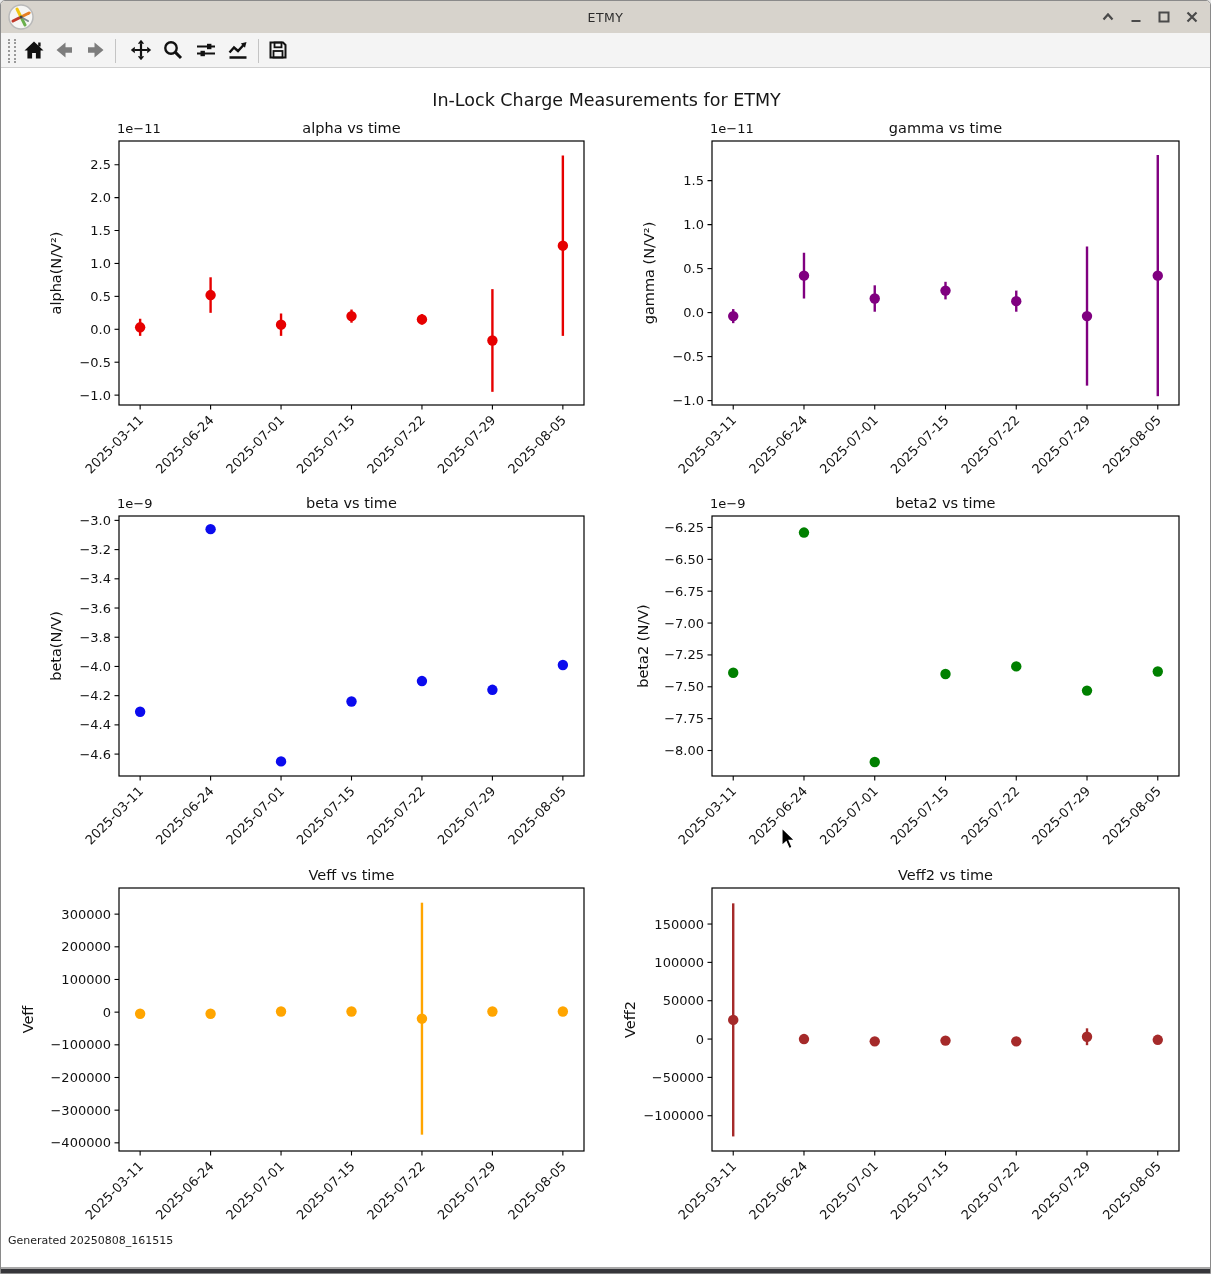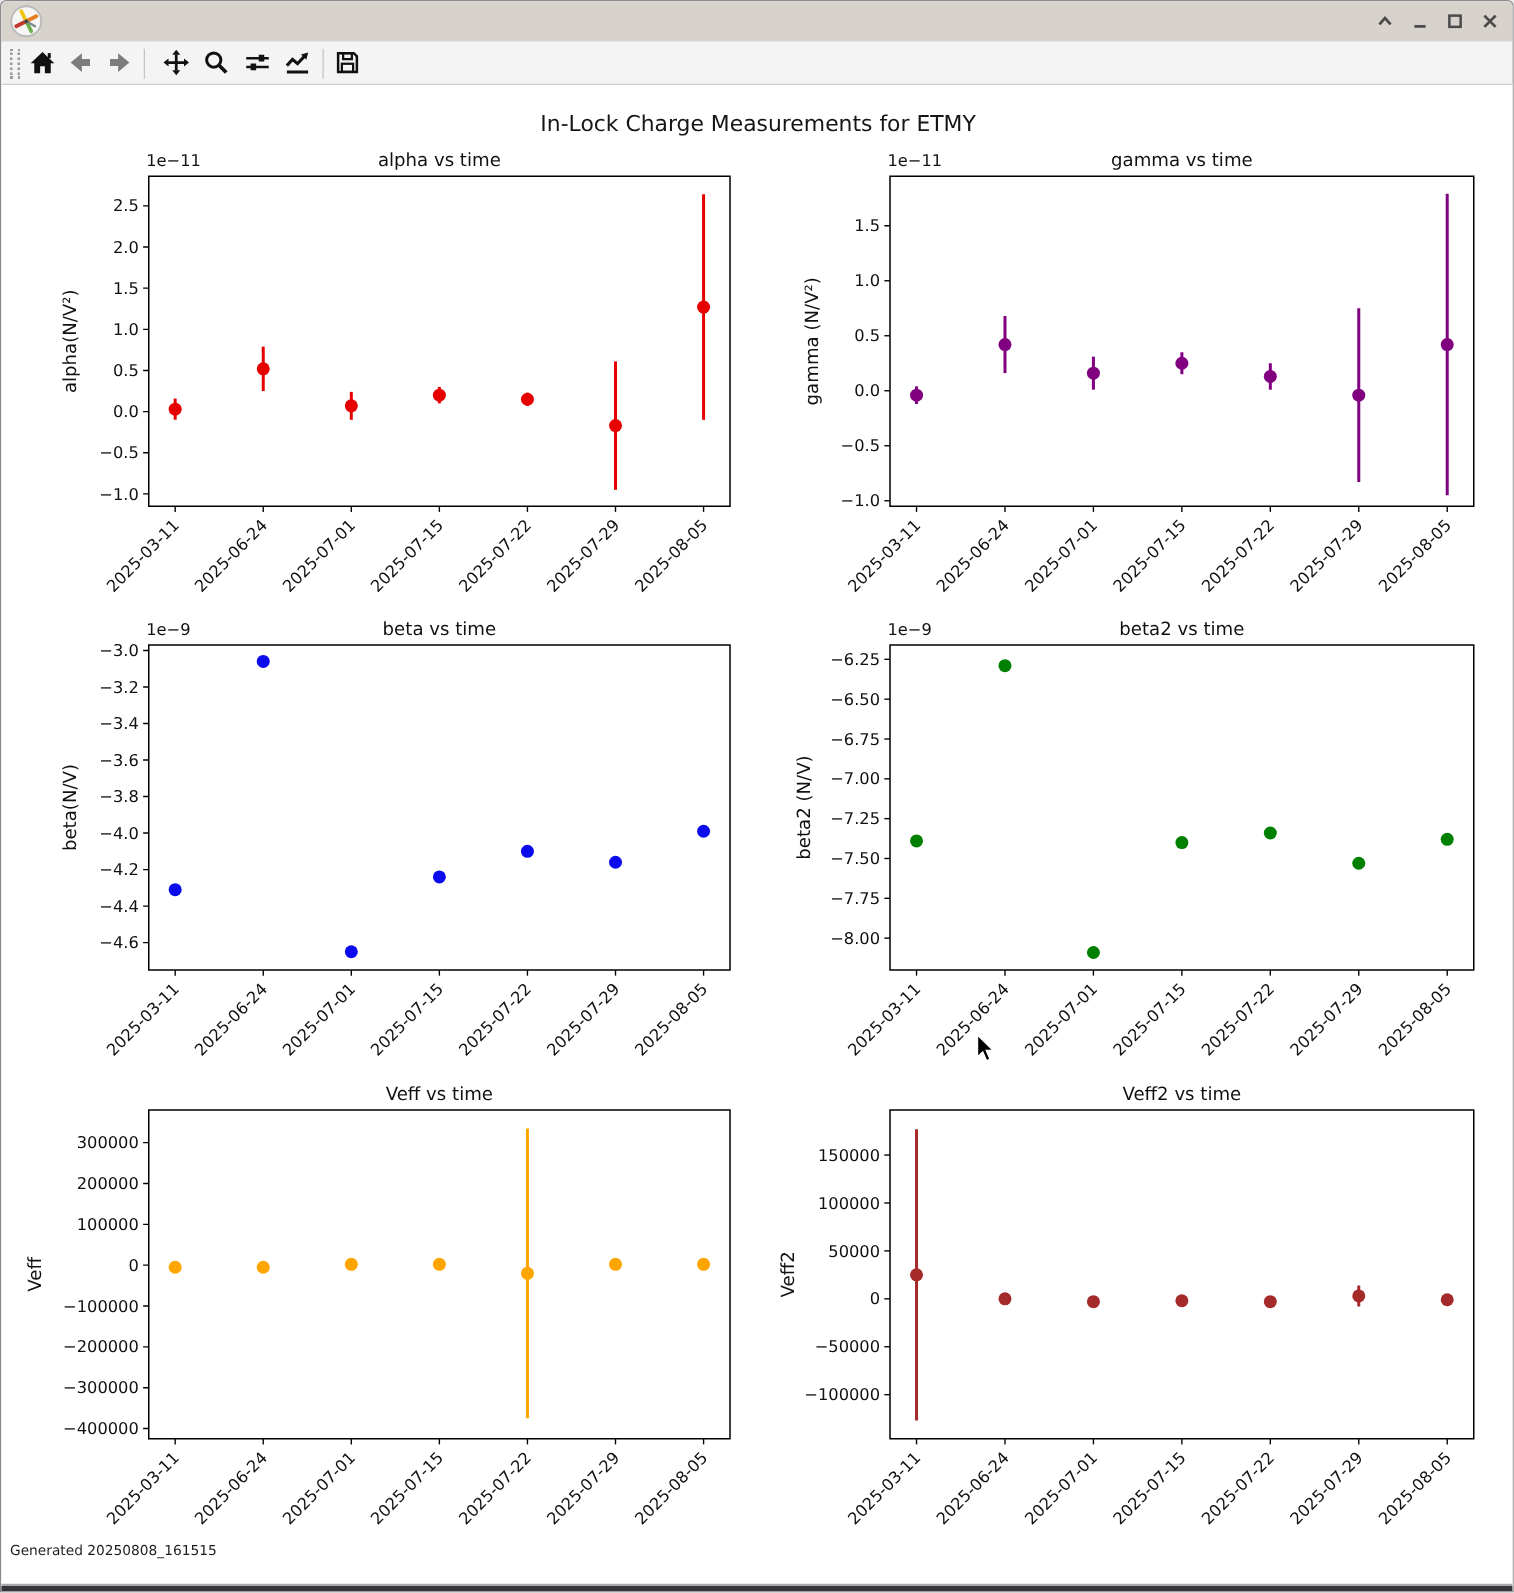--- a/index.html
+++ b/index.html
@@ -59,20 +59,21 @@
       <circle cx="13" cy="13" r="12" fill="#f6f6f4" stroke="#b9b9b9" stroke-width="1.5"></circle>
       <g stroke-linecap="round">
         <line x1="13" y1="13" x2="21" y2="9" stroke="#e67e22" stroke-width="3"></line>
         <line x1="13" y1="13" x2="17" y2="21" stroke="#6ab04c" stroke-width="3"></line>
         <line x1="13" y1="13" x2="5" y2="17" stroke="#c0392b" stroke-width="3"></line>
         <line x1="13" y1="13" x2="9" y2="5" stroke="#f1c40f" stroke-width="3"></line>
         <line x1="13" y1="13" x2="20" y2="17" stroke="#7f8c8d" stroke-width="2"></line>
       </g>
       <circle cx="13" cy="13" r="1.6" fill="#444"></circle>
     </svg>
+    <div class="title-text">ETMY</div>
     <div class="win-controls">
       <div class="win-btn">
         <svg width="14" height="14" viewBox="0 0 14 14">
             <polyline points="2.5,9.5 7,4.5 11.5,9.5" fill="none" stroke="#4a4a4a" stroke-width="2.2"></polyline>
           </svg>
       </div>
       <div class="win-btn">
         <svg width="14" height="14" viewBox="0 0 14 14">
             <line x1="2.5" y1="11" x2="11.5" y2="11" stroke="#4a4a4a" stroke-width="2.2"></line>
           </svg>

